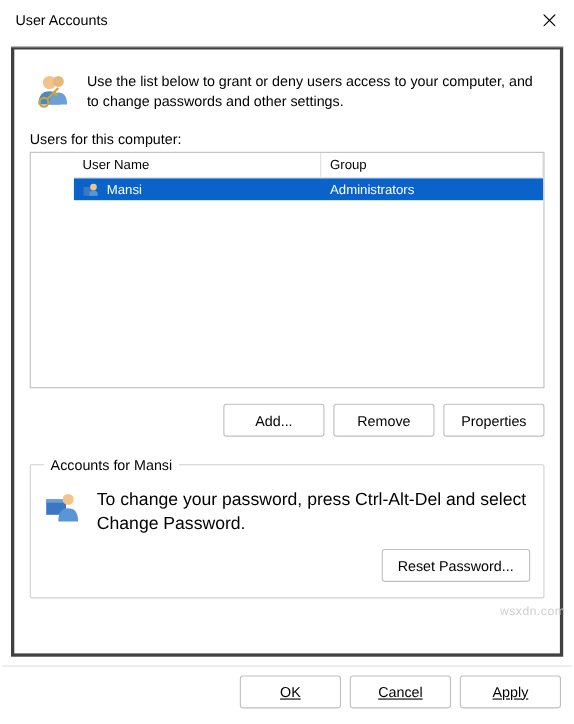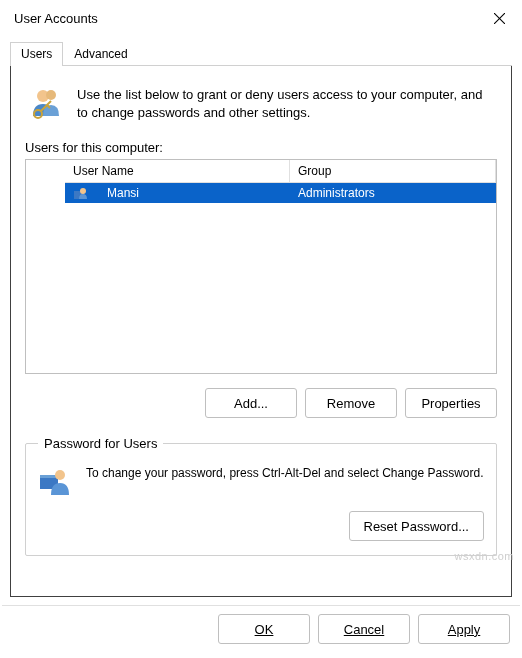--- a/index.html
+++ b/index.html
@@ -51,21 +51,21 @@
   height: 1px; background: #d0d0d0;
   z-index: 1;
 }
 .tab.active::after {
   content: "";
   position: absolute;
   left: 0; right: 0; bottom: -1px; height: 2px;
   background: #fff;
 }
 .content {
-  border: 1px solid #404040;
+  border: 3px solid #404040;
   margin: 0 10px 8px 10px;
   padding: 14px 14px 14px 14px;
   flex: 1;
 }
 .intro { display: flex; gap: 12px; align-items: flex-start; padding: 6px 4px 12px 4px; }
 .intro .icon { width: 36px; height: 36px; flex: 0 0 36px; }
 .intro .txt { font-size: 13px; line-height: 1.35; }
 .section-label { font-size: 13px; margin: 6px 0 4px 0; }
 .userlist {
   border: 1px solid #bfbfbf;
@@ -85,21 +85,21 @@
 .col-name { width: 225px; }
 .col-group { flex: 1; }
 .userlist-body { height: calc(100% - 24px); overflow: auto; }
 .userrow {
   display: flex; align-items: center;
   height: 20px;
   font-size: 12px;
   background: #0a63c9;
   color: #fff;
 }
-.userrow .cell { padding: 2px 8px; display: flex; align-items: flex-end; gap: 20px; }
+.userrow .cell { padding: 2px 8px; display: flex; align-items: flex-end; gap: 8px; }
 .userrow .cell.col-name { width: 225px; }
 .userrow .cell.col-group { flex: 1; }
 .usericon { width: 14px; height: 14px; display: inline-block; }
 .btn-row { display: flex; justify-content: flex-end; gap: 8px; margin-top: 14px; }
 button.dlg {
   min-width: 92px; height: 30px;
   padding: 0 14px;
   border: 1px solid #bfbfbf;
   border-radius: 3px;
   background: #fff;
@@ -109,21 +109,21 @@
 button.dlg:disabled { color: #000000; cursor: default; }
 fieldset.pwgroup {
   border: 1px solid #d0d0d0;
   border-radius: 2px;
   margin-top: 18px;
   padding: 14px 12px 14px 12px;
 }
 fieldset.pwgroup legend { padding: 0 6px; font-size: 13px; }
 .pwrow { display: flex; gap: 14px; align-items: flex-start; }
 .pwrow .icon { width: 34px; height: 34px; flex: 0 0 34px; }
-.pwrow .txt { font-size: 12px; line-height: 1.35; text-align: right; }
+.pwrow .txt { font-size: 16px; line-height: 1.35; }
 .pwbtnrow { display: flex; justify-content: flex-end; margin-top: 12px; }
 .footer {
   display: flex; justify-content: flex-end; gap: 8px;
   padding: 8px 10px 14px 0;
   border-top: 1px solid #e0e0e0;
   margin: 0 2px;
   text-decoration: underline;
 }
 .watermark {
   position: absolute; right: 8px; bottom: 96px;
@@ -139,24 +139,20 @@
     <div class="title">User Accounts</div>
     <div class="close-btn">
       <svg viewBox="0 0 10 10">
         <line x1="0" y1="0" x2="10" y2="10" stroke="#000" stroke-width="1"></line>
         <line x1="10" y1="0" x2="0" y2="10" stroke="#000" stroke-width="1"></line>
       </svg>
     </div>
   </div>
 
   <div class="tabs">
-    <div class="tabstrip">
-      <div class="tab active">Users</div>
-      <div class="tab inactive">Advanced</div>
-    </div>
     <div class="tabline"></div>
   </div>
 
   <div class="content">
 
     <div class="intro">
       <div class="icon">
         <svg viewBox="0 0 36 36">
           <circle cx="14" cy="10" r="6" fill="#f2c48c"></circle>
           <path d="M4 30 Q4 18 14 18 Q24 18 24 30 Z" fill="#4a87c7"></path>
@@ -196,21 +192,21 @@
       </div>
     </div>
 
     <div class="btn-row">
       <button class="dlg">Add...</button>
       <button class="dlg" disabled="">Remove</button>
       <button class="dlg">Properties</button>
     </div>
 
     <fieldset class="pwgroup">
-      <legend>Password for Users</legend>
+      <legend>Accounts for Mansi</legend>
       <div class="pwrow">
         <div class="icon">
           <svg viewBox="0 0 34 34">
             <rect x="2" y="10" width="18" height="14" fill="#3b78c4"></rect>
             <rect x="2" y="10" width="18" height="3" fill="#6aa0d6"></rect>
             <circle cx="22" cy="10" r="5" fill="#f2c48c"></circle>
             <path d="M13 30 Q13 18 22 18 Q31 18 31 30 Z" fill="#5a95d6"></path>
           </svg>
         </div>
         <div class="txt">To change your password, press Ctrl-Alt-Del and select Change Password.</div>

